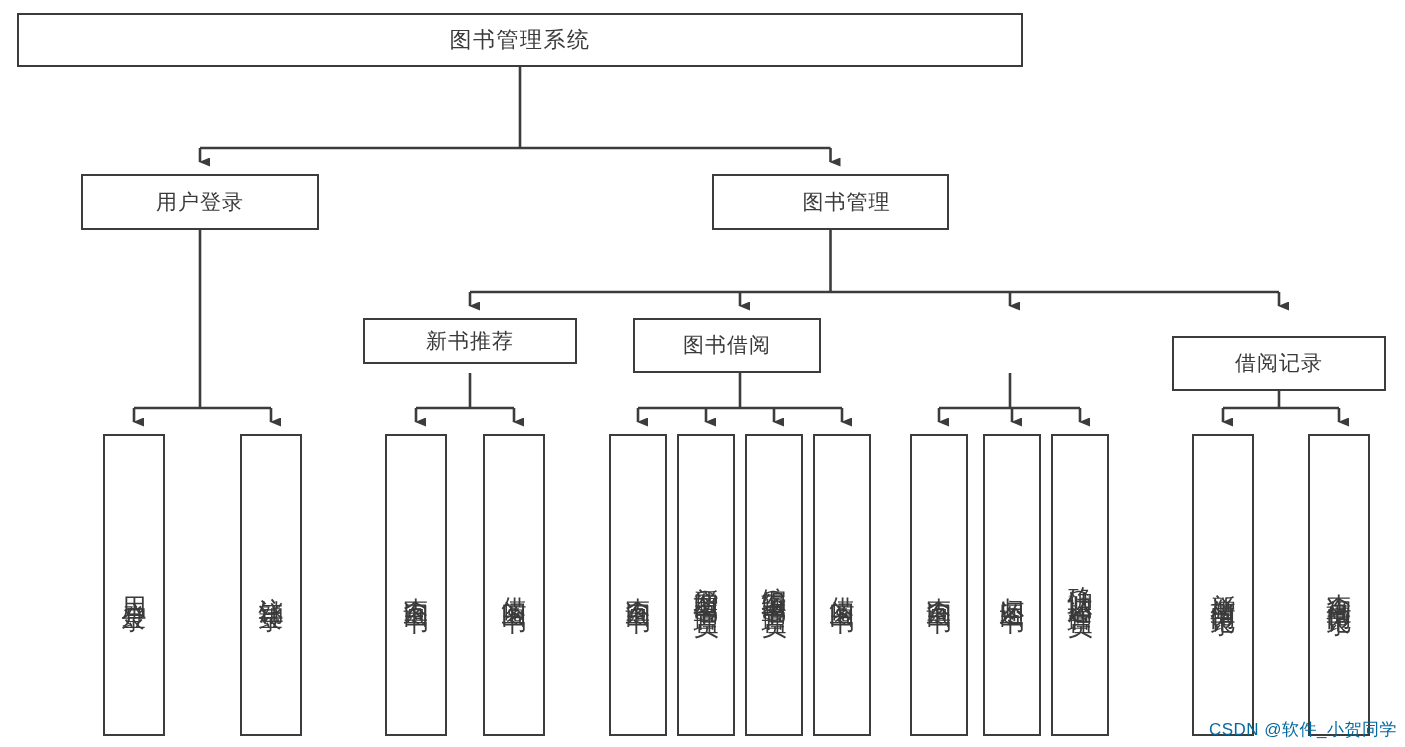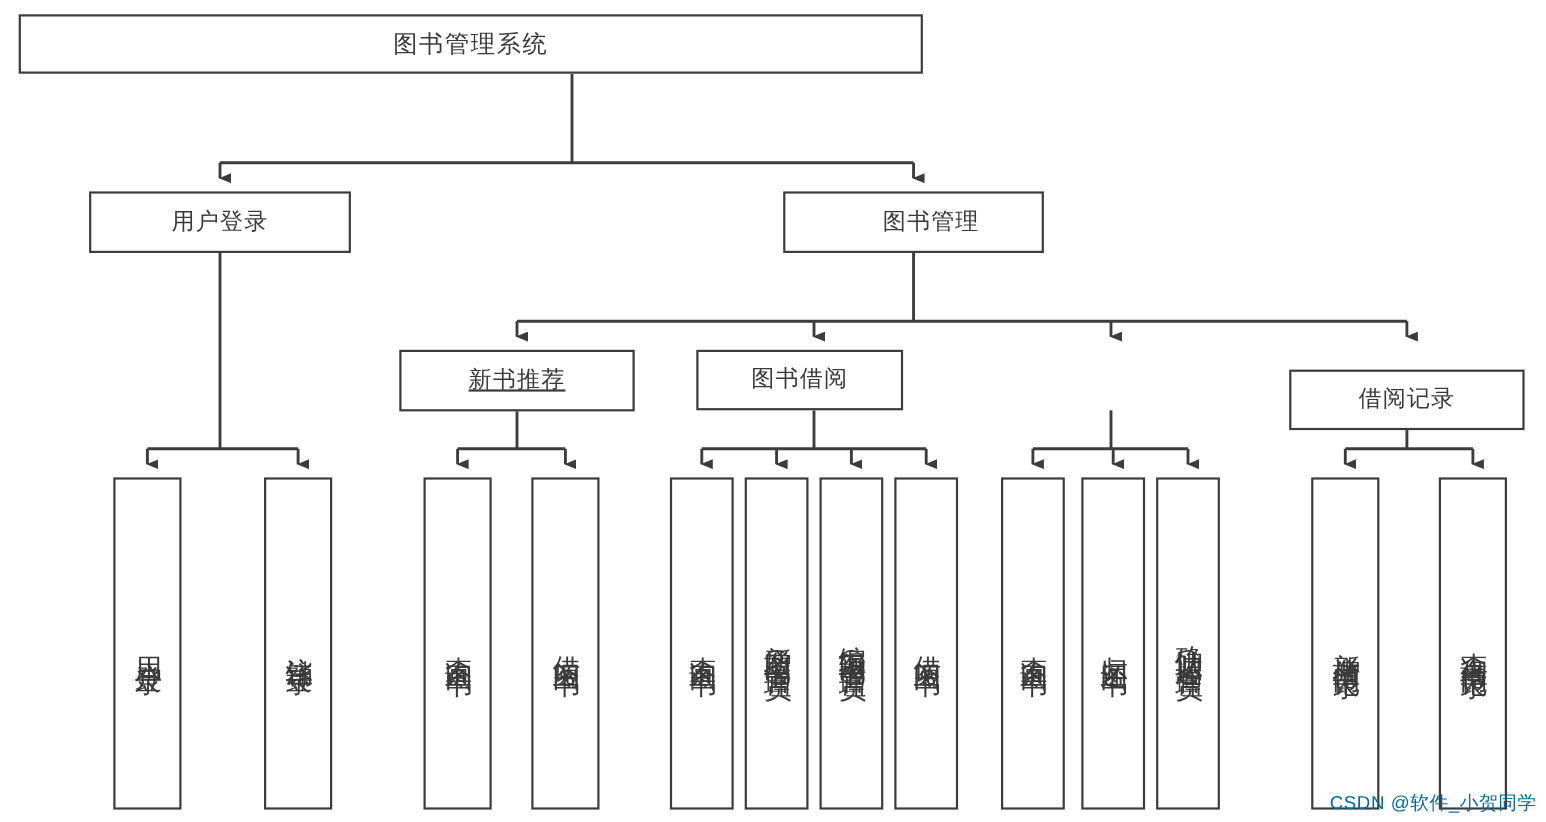--- a/index.html
+++ b/index.html
@@ -108,32 +108,32 @@
         <path d="M939,408 L939,422" marker-end="url(#arrowhead)"></path>
         <path d="M1012,408 L1012,422" marker-end="url(#arrowhead)"></path>
         <path d="M1080,408 L1080,422" marker-end="url(#arrowhead)"></path>
         <path d="M1279,373 L1279,408"></path>
         <path d="M1223,408 L1339,408"></path>
         <path d="M1223,408 L1223,422" marker-end="url(#arrowhead)"></path>
         <path d="M1339,408 L1339,422" marker-end="url(#arrowhead)"></path>
       </g>
   </svg>
 
-  <div class="node h root" style="left: 17px; top: 13px; width: 822px; height: 54px;">
+  <div class="node h root" style="left: 17px; top: 13px; width: 1006px; height: 54px;">
     <span class="lbl">图书管理系统</span>
   </div>
 
   <div class="node h" style="left: 81px; top: 174px; width: 238px; height: 56px;">
     <span class="lbl">用户登录</span>
   </div>
   <div class="node h" style="left: 712px; top: 174px; width: 237px; height: 56px; padding-left: 32px;">
     <span class="lbl">图书管理</span>
   </div>
 
-  <div class="node h" style="left: 363px; top: 318px; width: 214px; height: 56px; text-decoration: underline;">
+  <div class="node h" style="left: 363px; top: 318px; width: 214px; height: 46px;">
     <span class="lbl">新书推荐</span>
   </div>
   <div class="node h" style="left: 633px; top: 318px; width: 188px; height: 55px;">
     <span class="lbl">图书借阅</span>
   </div>
   <div class="node h" style="left: 1172px; top: 336px; width: 214px; height: 55px;">
     <span class="lbl">借阅记录</span>
   </div>
 
   <div class="node v" style="left: 103px; top: 434px; width: 62px; height: 302px;">

